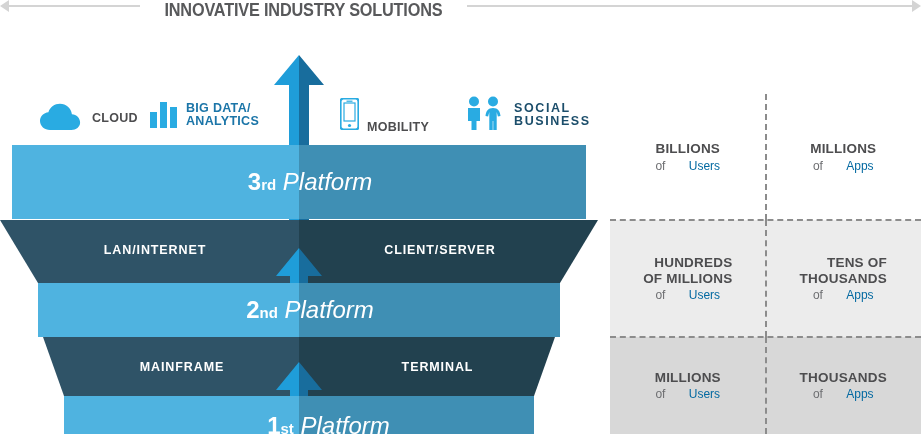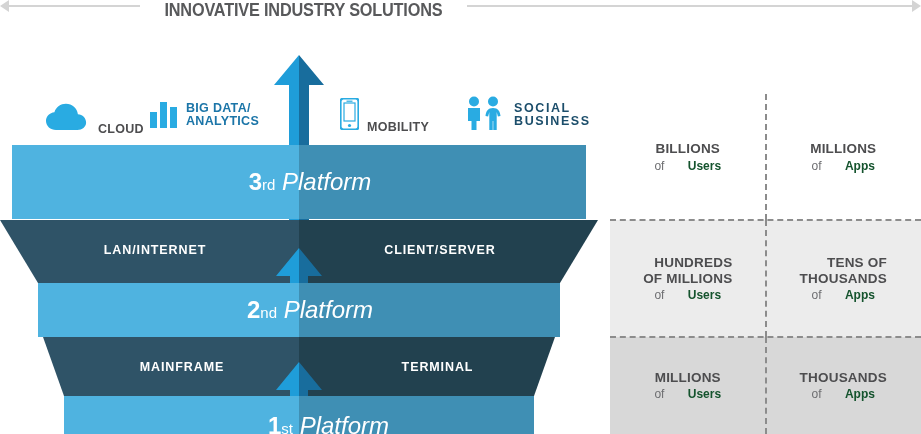--- a/index.html
+++ b/index.html
@@ -68,21 +68,21 @@
     position: absolute;
     width: 620px;
     text-align: center;
     color: #ffffff;
     pointer-events: none;
   }
   .plat-label .ord {
     font-size: 24px; font-weight: bold;
   }
   .plat-label .ordsuf {
-    font-size: 15px; font-weight: normal;
+    font-size: 15px; font-weight: bold;
   }
   .plat-label .word {
     font-size: 24px; font-weight: normal; font-style: italic;
   }
   .band-label {
     position: absolute;
     color: #ffffff;
     font-size: 12.5px;
     font-weight: bold;
     letter-spacing: 0.9px;
@@ -99,21 +99,21 @@
     flex: 1 1 50%;
     display: flex; flex-direction: column;
     align-items: center; justify-content: center;
     text-align: right;
   }
   .m-big {
     font-size: 13.5px; font-weight: bold; color: #4d4d4f;
     line-height: 1.18; letter-spacing: 0.2px; white-space: pre-line;
   }
   .m-sub { font-size: 12px; color: #6d6e71; margin-top: 2px; }
-  .m-sub b { color: #14532d; font-weight: bold; padding-left: 20px; }
+  .m-sub b { color: #0369a1; font-weight: normal; padding-left: 20px; }
   .vdiv {
     position: absolute; left: 155px; width: 0;
     border-left: 2px dashed #8c8c8c;
   }
   .vdiv.v1 { top: 94px;  height: 126px; }
   .vdiv.v2 { top: 220px; height: 117px; }
   .vdiv.v3 { top: 337px; height: 97px; }
   .hdiv {
     position: absolute; left: 0; width: 311px; height: 0;
     border-top: 2px dashed #8c8c8c;
@@ -133,21 +133,21 @@
     </div>
     <div class="hdr-title">INNOVATIVE INDUSTRY SOLUTIONS</div>
     <div class="hdr-seg last">
       <div class="hdr-line"></div>
       <div class="arrowhead right"></div>
     </div>
   </div>
 
   <div class="icon-row">
 
-    <div class="icon-item" style="left:44px; top:8px;align-items:flex-end;">
+    <div class="icon-item" style="left:38px; top:8px;">
       <span>
         <svg width="46" height="30" viewBox="0 0 46 30">
           <path fill="#29abe2" d="M12 28c-5.5 0-10-4-10-9 0-4.6 3.7-8.4 8.4-8.8C12 5.2 16.6 1.8 21.9 1.8c6.2 0 11.3 4.6 12 10.5 4.6.3 8.2 3.9 8.2 8.3 0 4.6-4 7.4-8.7 7.4H12z"></path>
         </svg>
       </span>
       <span class="icon-label gray">CLOUD</span>
     </div>
 
     <div class="icon-item" style="left:150px; top:4px;">
       <span>

